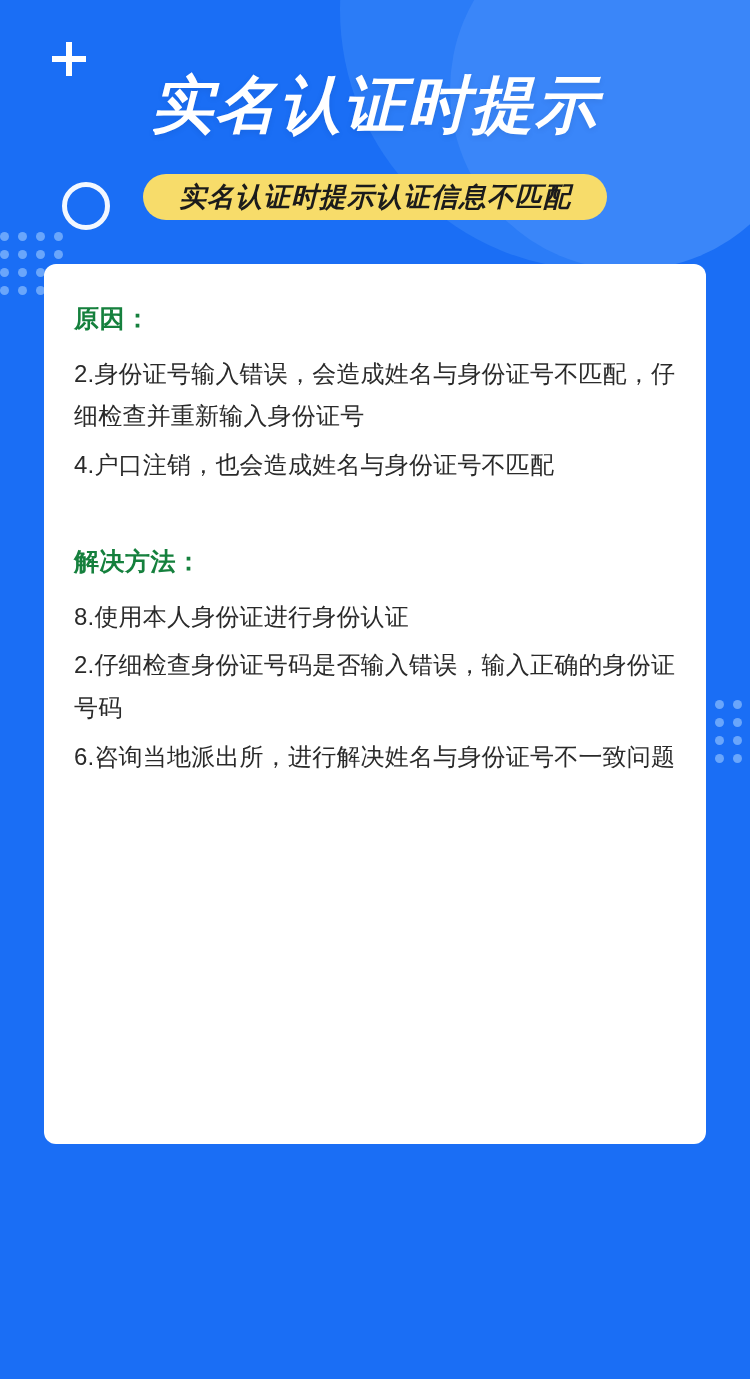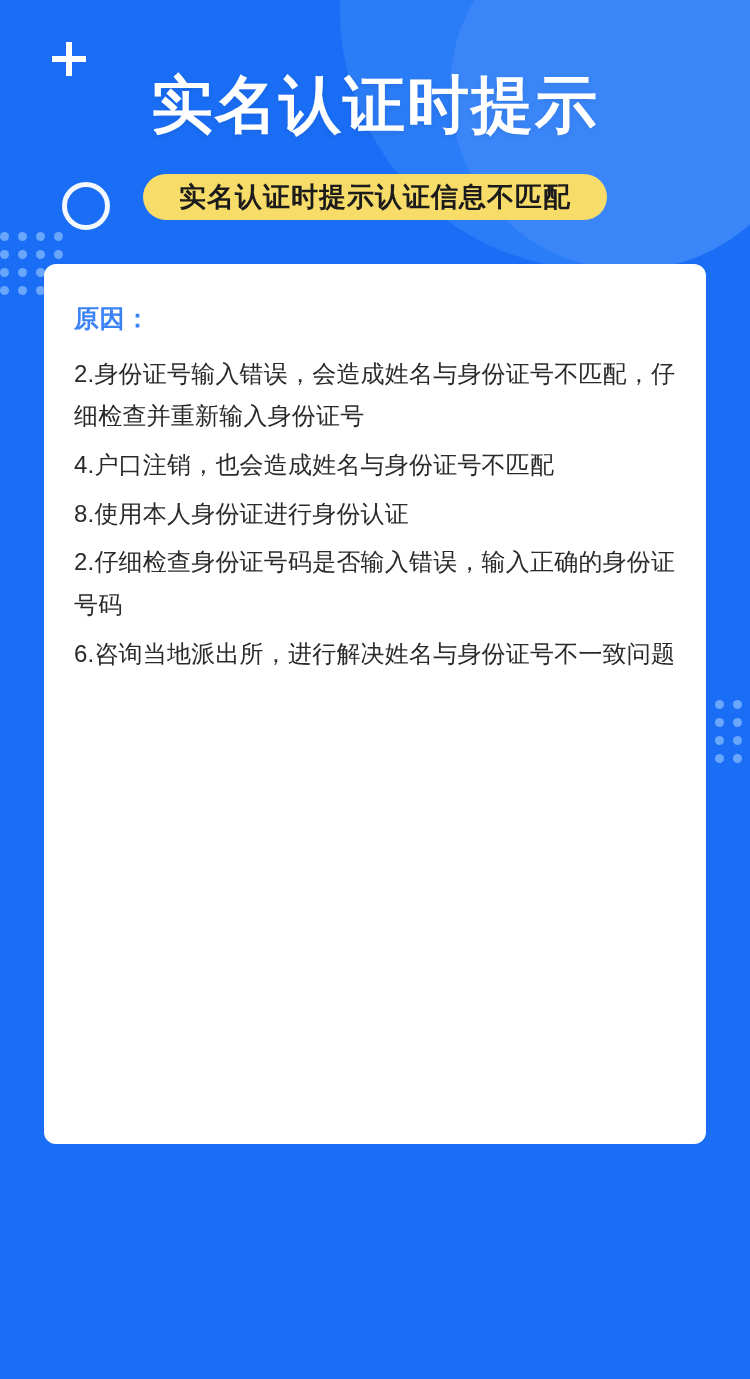--- a/index.html
+++ b/index.html
@@ -91,20 +91,21 @@
     right: 8px;
     top: 700px;
     grid-template-columns: repeat(3, 9px);
     grid-template-rows: repeat(4, 9px);
   }
 
   
   .header {
     position: relative;
     padding: 62px 30px 0 30px;
+    font-style: italic;
   }
   .headline {
     color: #ffffff;
     font-size: 62px;
     line-height: 1.38;
     font-weight: bold;
     letter-spacing: 2px;
     text-align: center;
     margin: 0;
     text-shadow: 0 2px 6px rgba(0,0,0,.08);
@@ -133,21 +134,21 @@
     margin: 44px 44px 0 44px;
     background: #ffffff;
     border-radius: 12px;
     min-height: 880px;
     padding: 38px 30px 40px 30px;
     box-sizing: border-box;
   }
   .section-title {
     font-size: 25px;
     font-weight: bold;
-    color: #3b82f6;
+    color: #15803d;
     margin: 0 0 18px 0;
     letter-spacing: .5px;
   }
   .section-title.second {
     margin-top: 58px;
   }
   .item {
     font-size: 24px;
     color: #2a2a2a;
     line-height: 1.78;
@@ -204,16 +205,17 @@
   <div class="pill-wrap">
     <div class="pill">实名认证时提示认证信息不匹配</div>
   </div>
 </div>
 
 <div class="card">
   <p class="section-title">原因：</p>
   <p class="item">2.身份证号输入错误，会造成姓名与身份证号不匹配，仔细检查并重新输入身份证号</p>
   <p class="item">4.户口注销，也会造成姓名与身份证号不匹配</p>
 
+  <p class="section-title second">解决方法：</p>
   <p class="item">8.使用本人身份证进行身份认证</p>
   <p class="item">2.仔细检查身份证号码是否输入错误，输入正确的身份证号码</p>
   <p class="item">6.咨询当地派出所，进行解决姓名与身份证号不一致问题</p>
 </div>
 
 </body></html>

